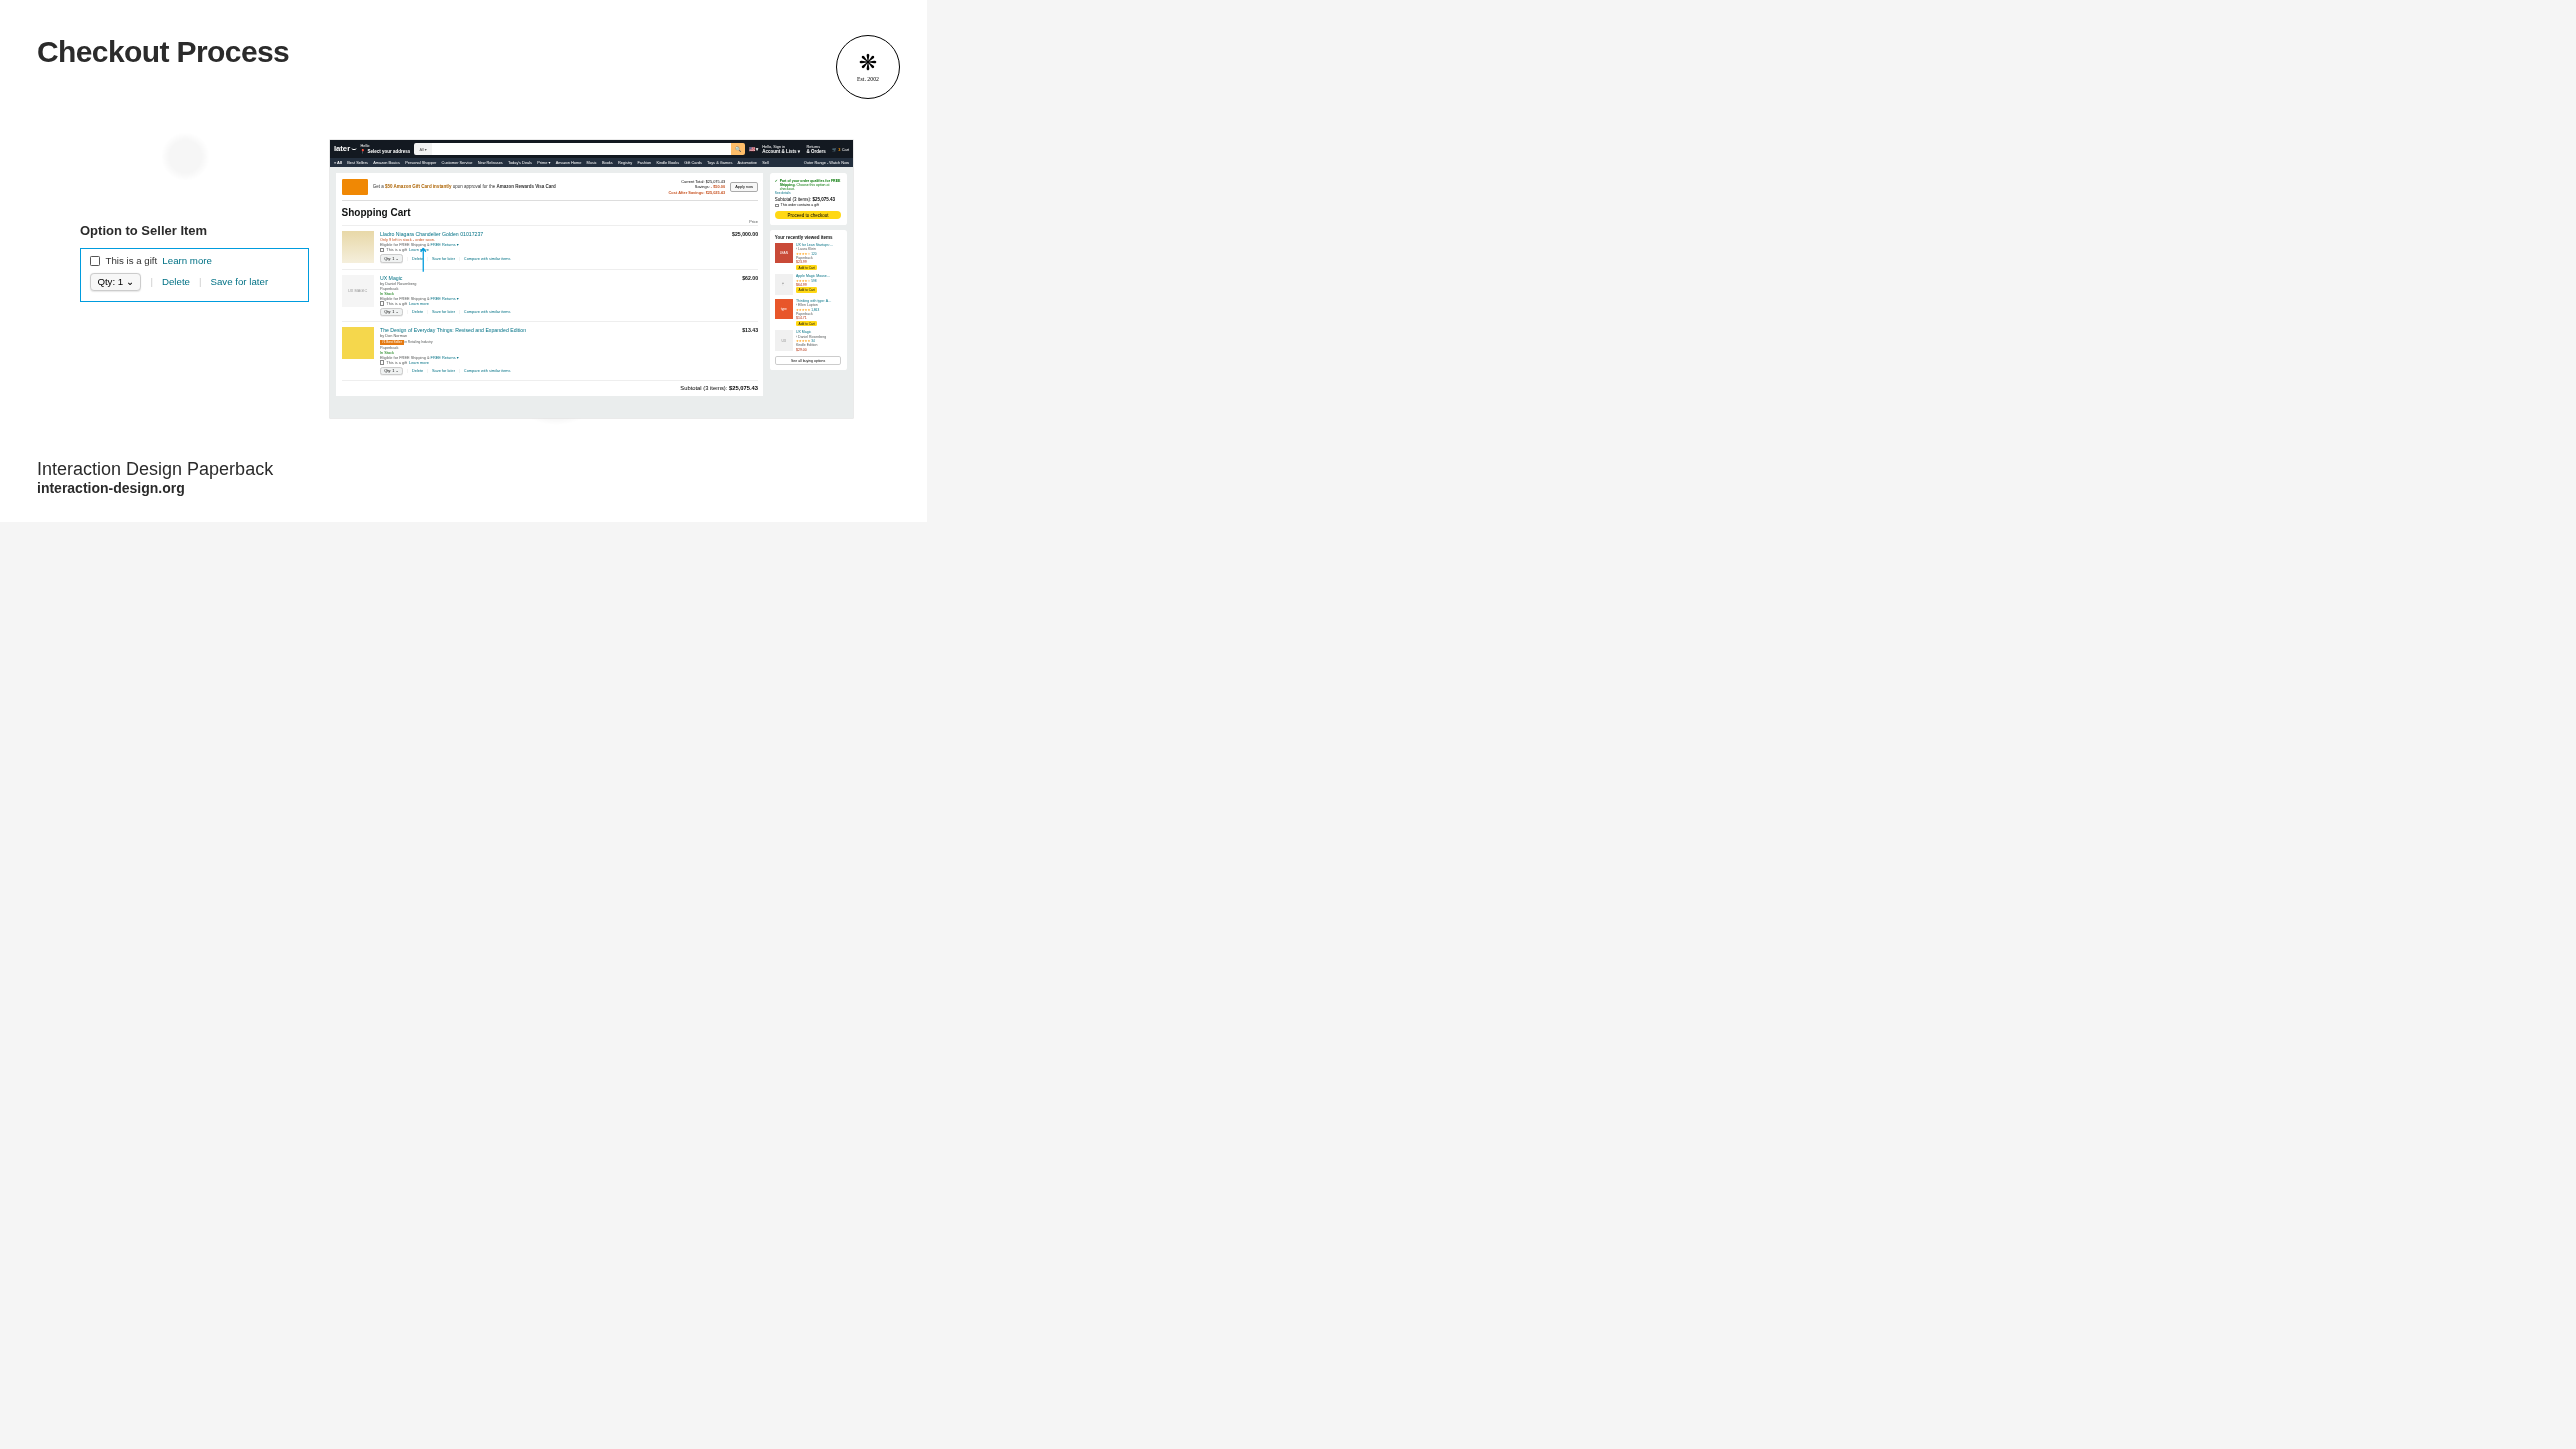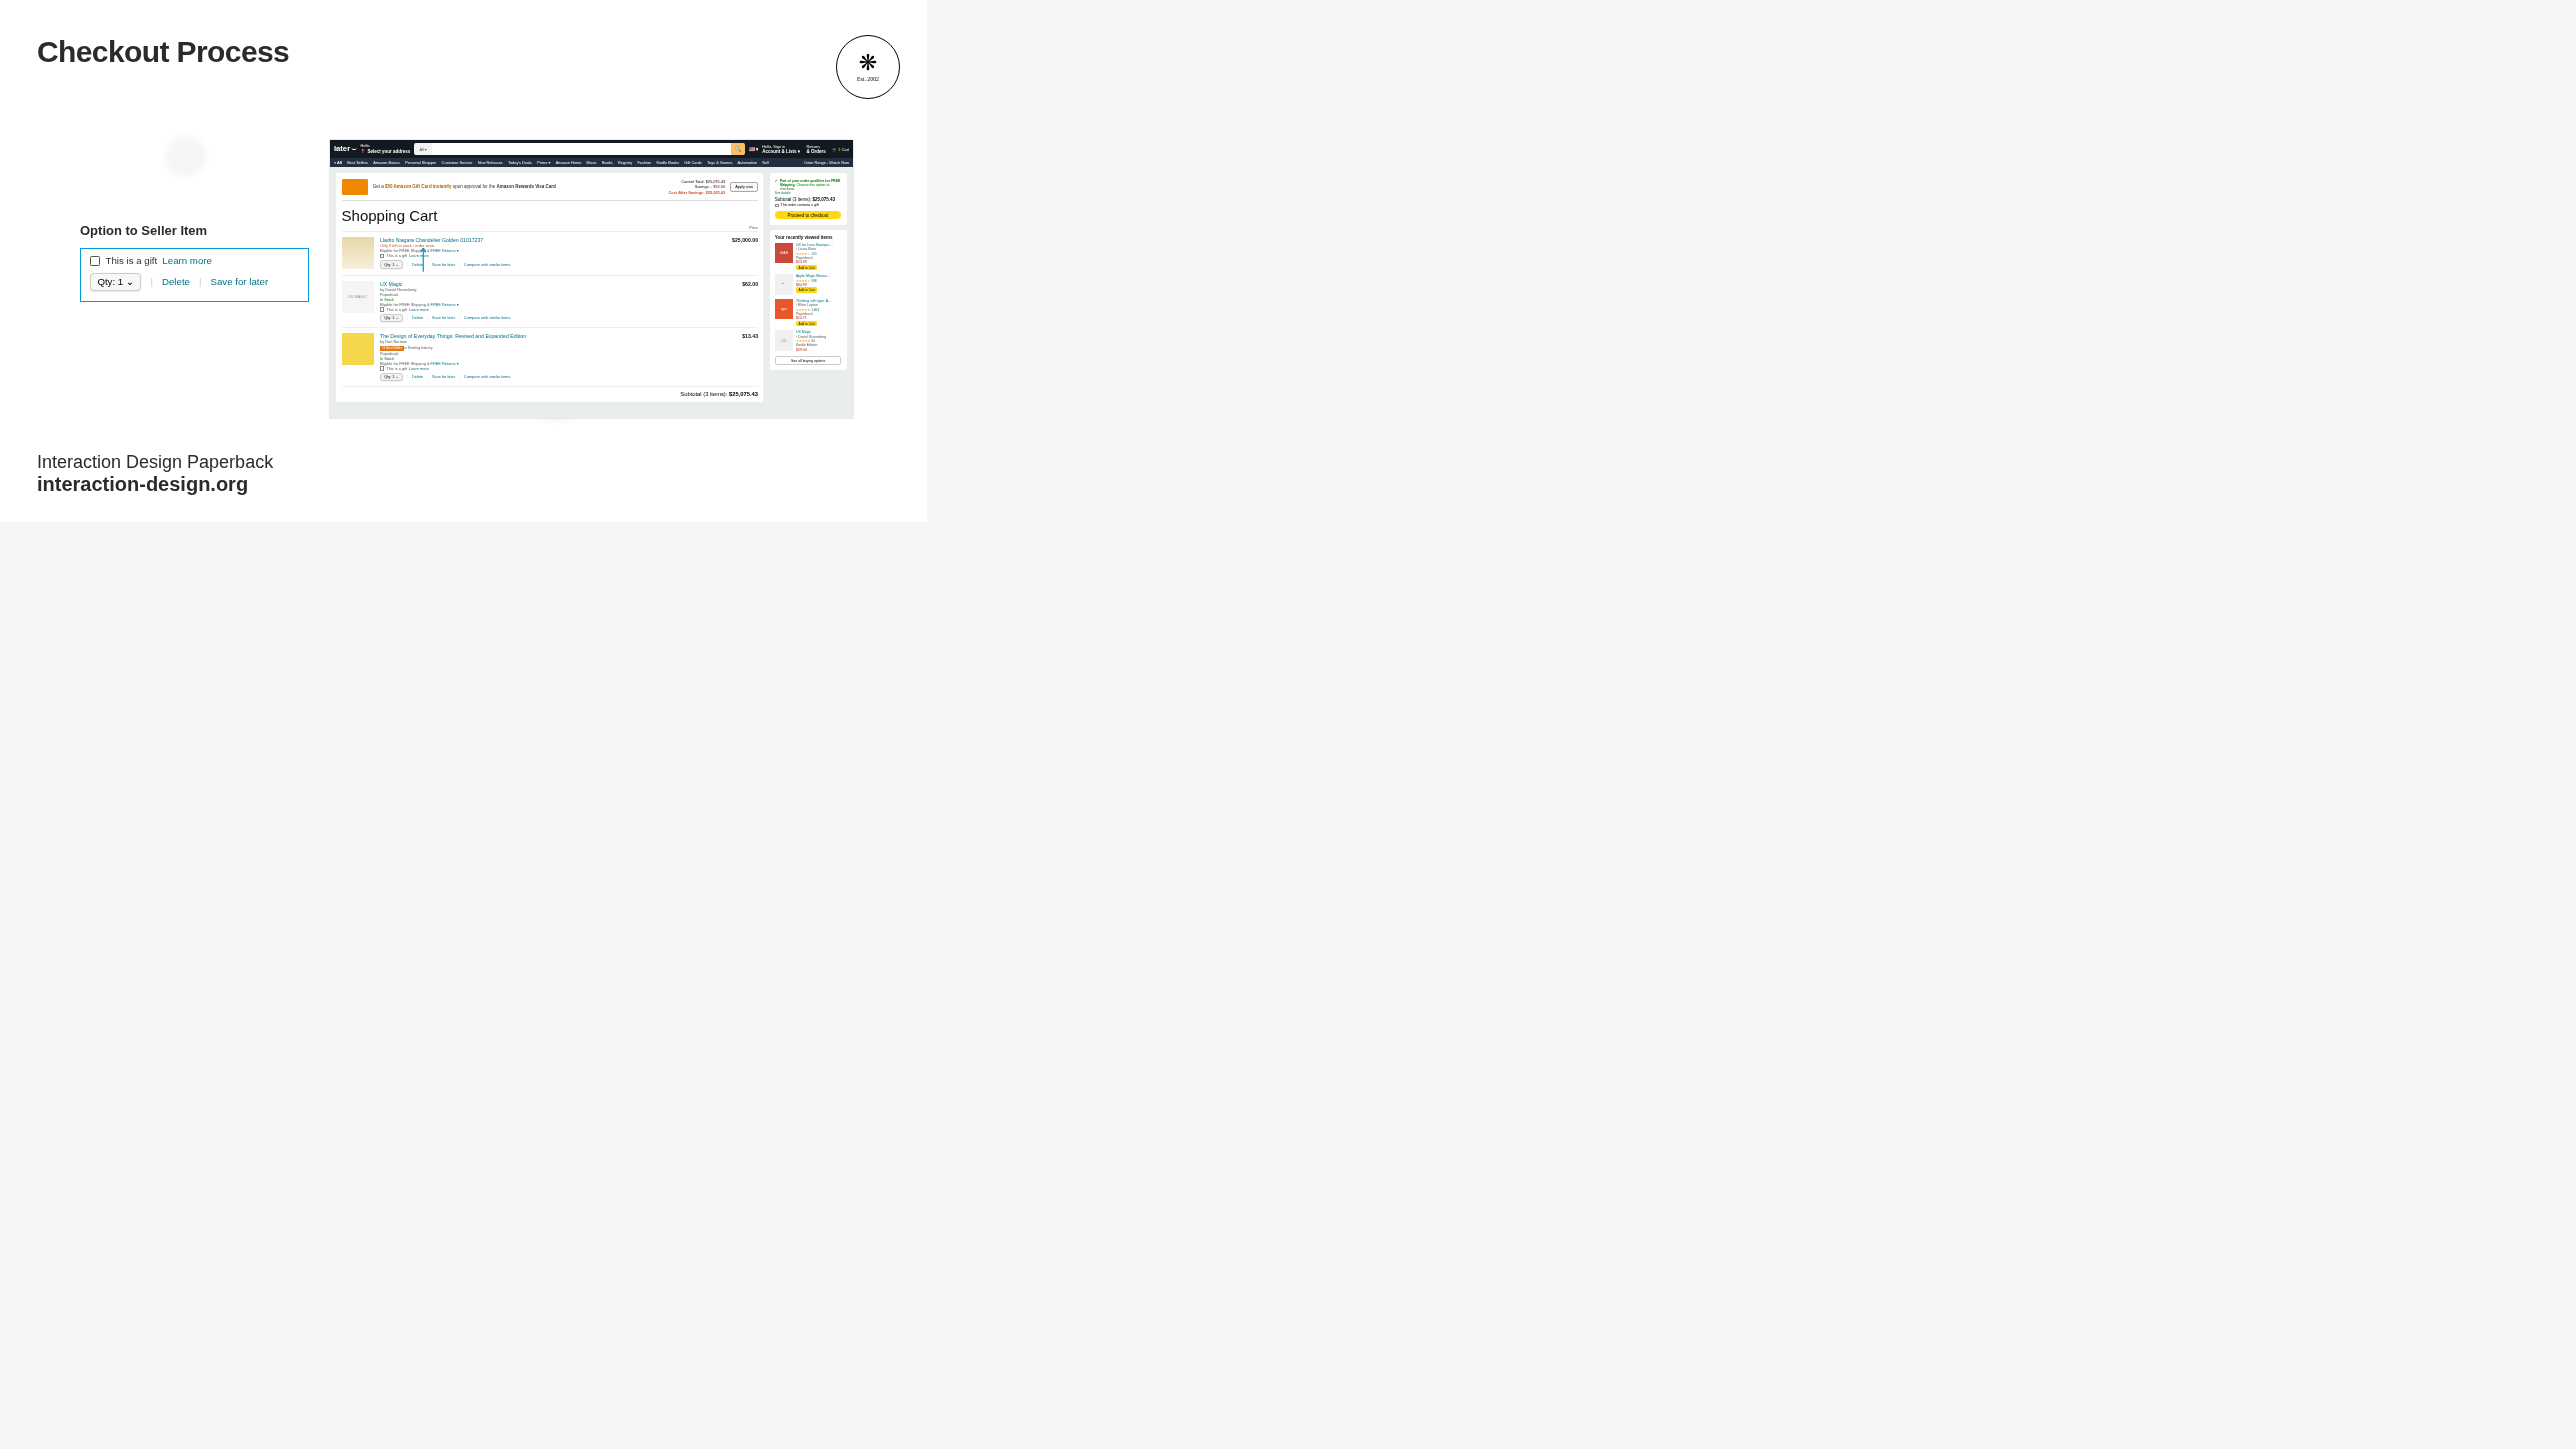--- a/index.html
+++ b/index.html
@@ -14,21 +14,21 @@
 .callout-box { position: absolute; top: 248px; left: 80px; width: 229px; height: 54px; border: 1.9px solid #009cde; background: #fff; padding: 6.4px 9px; }
 .callout-box .row1 { display: flex; align-items: center; gap: 5.2px; font-size: 9.7px; color: #333; }
 .callout-box .row1 .cb { width: 10.3px; height: 10.3px; border: 1.3px solid #555; border-radius: 1.3px; }
 .callout-box .row1 .lm { color: #007185; }
 .callout-box .row2 { display: flex; align-items: center; gap: 9px; margin-top: 6.4px; font-size: 9.7px; }
 .callout-box .qty { border: 0.6px solid #ccc; border-radius: 3.9px; padding: 2.6px 6.4px; background: #f7f7f7; box-shadow: 0 0.6px 1.3px rgba(0,0,0,0.1); }
 .callout-box .sep { color: #ccc; }
 .callout-box .link { color: #007185; }
 .footer { position: absolute; bottom: 26px; left: 37px; color: #2b2b2b; }
 .footer .l1 { font-size: 18px; font-weight: 400; }
-.footer .l2 { font-size: 20px; font-weight: 800; }
+.footer .l2 { font-size: 14px; font-weight: 800; }
 
 
 .amz { position: absolute; top: 140px; left: 330px; width: 523px; height: 278px; background: #eaeded; box-shadow: 0 0 0 0.6px #ddd; font-size: 5.2px; overflow: hidden; }
 .amz-top { background: #131921; height: 18px; display: flex; align-items: center; padding: 0 3.9px; gap: 3.9px; color: #fff; }
 .amz-logo { font-weight: 700; font-size: 7.7px; }
 .amz-addr { font-size: 3.9px; line-height: 1.2; }
 .amz-addr .b { font-weight: 700; font-size: 4.5px; }
 .amz-search { flex: 1; display: flex; height: 11.6px; }
 .amz-search .cat { background: #f3f3f3; color: #555; width: 18px; border-radius: 1.9px 0 0 1.9px; display: flex; align-items: center; justify-content: center; font-size: 3.9px; }
 .amz-search .inp { flex: 1; background: #fff; }
@@ -44,21 +44,21 @@
 .amz-main { flex: 1; background: #fff; padding: 5.2px; }
 .amz-side { width: 77px; display: flex; flex-direction: column; gap: 5.2px; }
 .amz-banner { display: flex; align-items: center; gap: 5.2px; border-bottom: 0.6px solid #ddd; padding-bottom: 5.2px; margin-bottom: 5.2px; }
 .amz-card { width: 26px; height: 16.7px; background: #f08804; border-radius: 1.3px; }
 .amz-banner-txt { flex: 1; font-size: 4.5px; color: #333; }
 .amz-banner-txt .g { color: #ad6404; font-weight: 700; }
 .amz-banner-txt .b { font-weight: 700; }
 .amz-totals { font-size: 3.9px; text-align: right; line-height: 1.4; }
 .amz-totals .red { color: #c7511f; font-weight: 700; }
 .amz-apply { border: 0.6px solid #aaa; border-radius: 1.9px; padding: 1.3px 3.9px; font-size: 3.9px; background: #f7f7f7; }
-.amz-h1 { font-size: 15px; font-weight: 400; color: #0f1111; margin-bottom: 1.3px; }
+.amz-h1 { font-size: 10px; font-weight: 700; color: #0f1111; margin-bottom: 1.3px; }
 .amz-price-h { text-align: right; font-size: 3.9px; color: #565959; border-bottom: 0.6px solid #eee; padding-bottom: 1.3px; }
 .amz-item { display: flex; gap: 6.4px; padding: 5.2px 0; border-bottom: 0.6px solid #eee; }
 .amz-item .thumb { width: 32px; height: 32px; background: #f5f5f5; display: flex; align-items: center; justify-content: center; color: #999; font-size: 3.9px; text-align: center; }
 .amz-item .info { flex: 1; }
 .amz-item .name { color: #007185; font-size: 5.2px; }
 .amz-item .auth { font-size: 3.9px; color: #565959; }
 .amz-item .stock-red { color: #c7511f; font-size: 3.9px; }
 .amz-item .stock-green { color: #007600; font-size: 3.9px; }
 .amz-item .meta { font-size: 3.9px; color: #565959; }
 .amz-item .meta .fr { color: #007185; }

